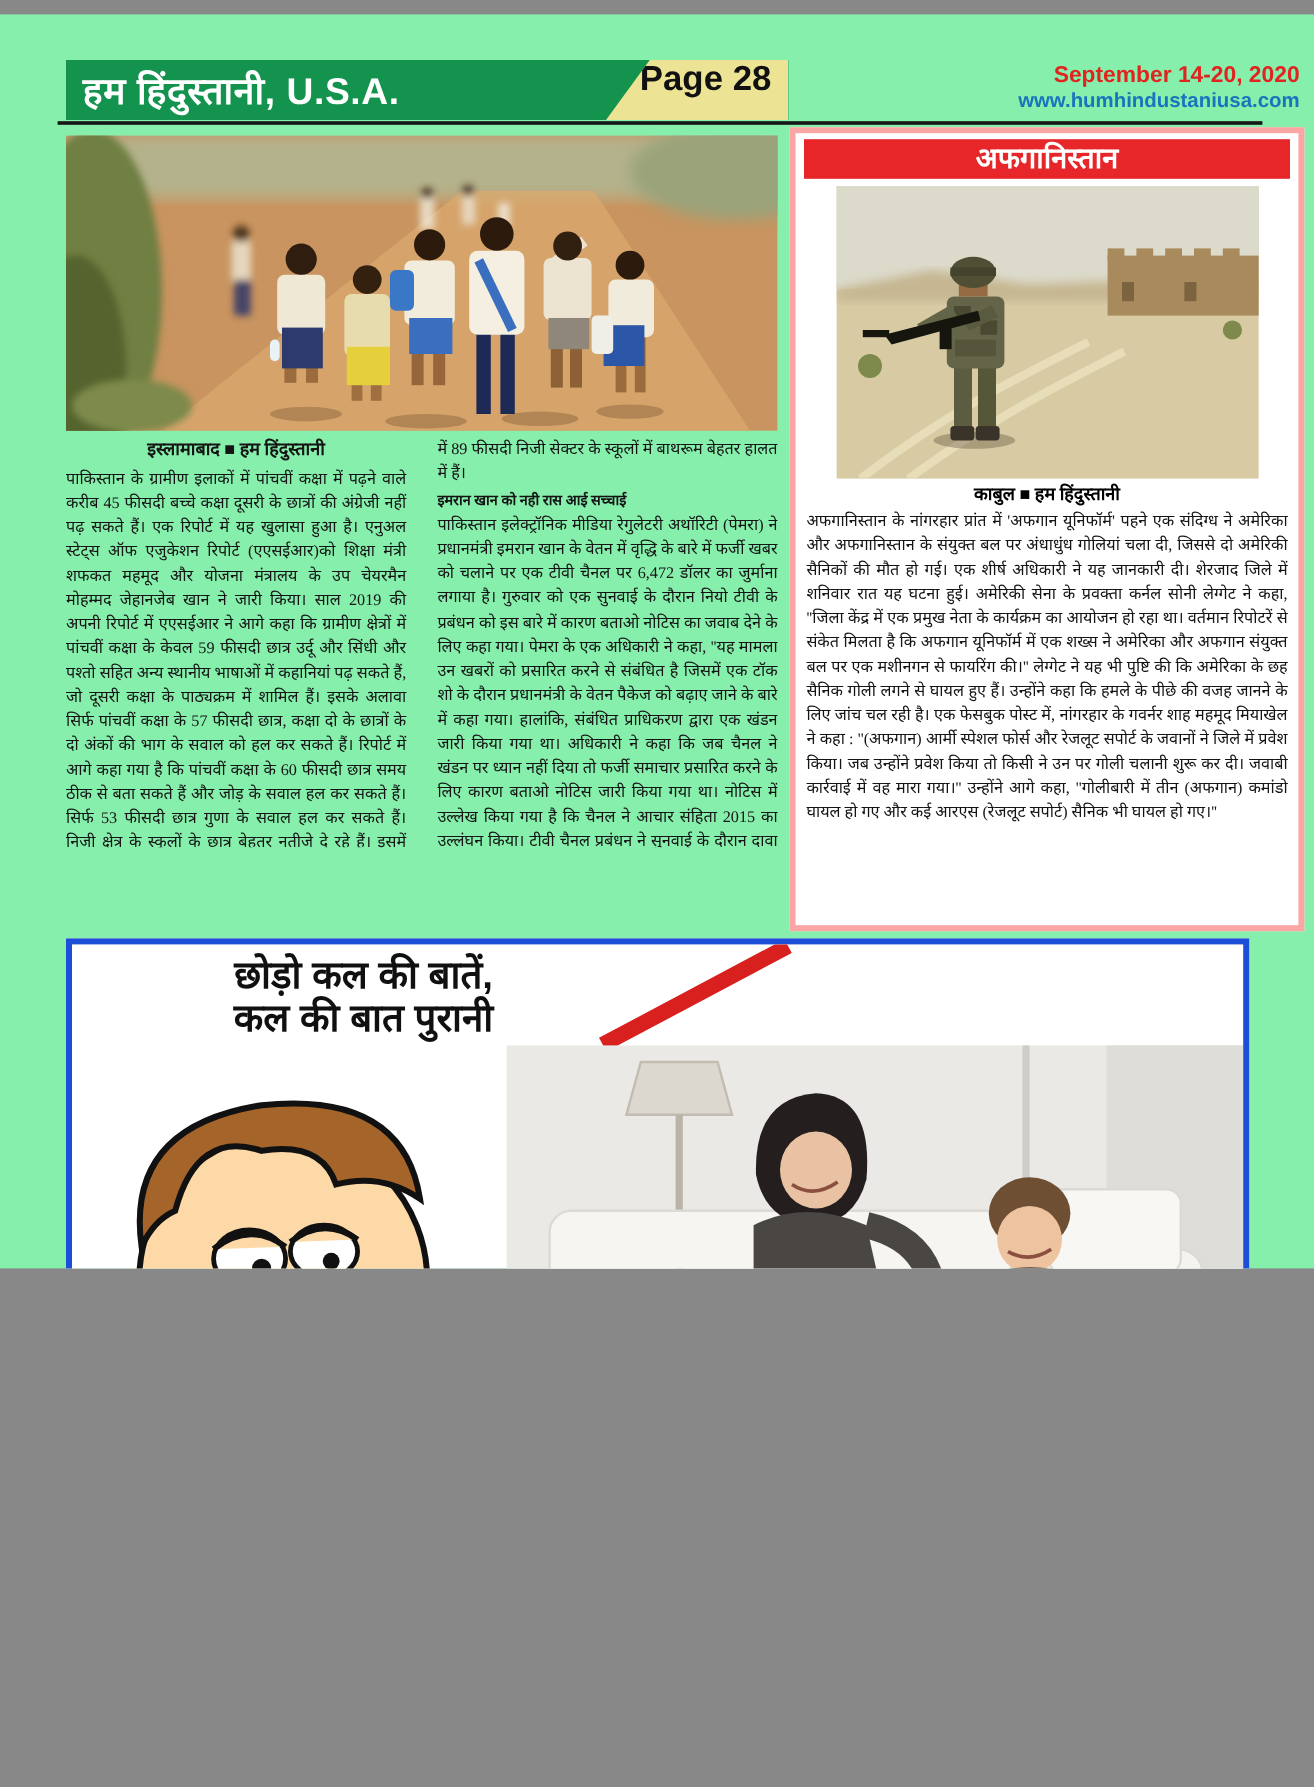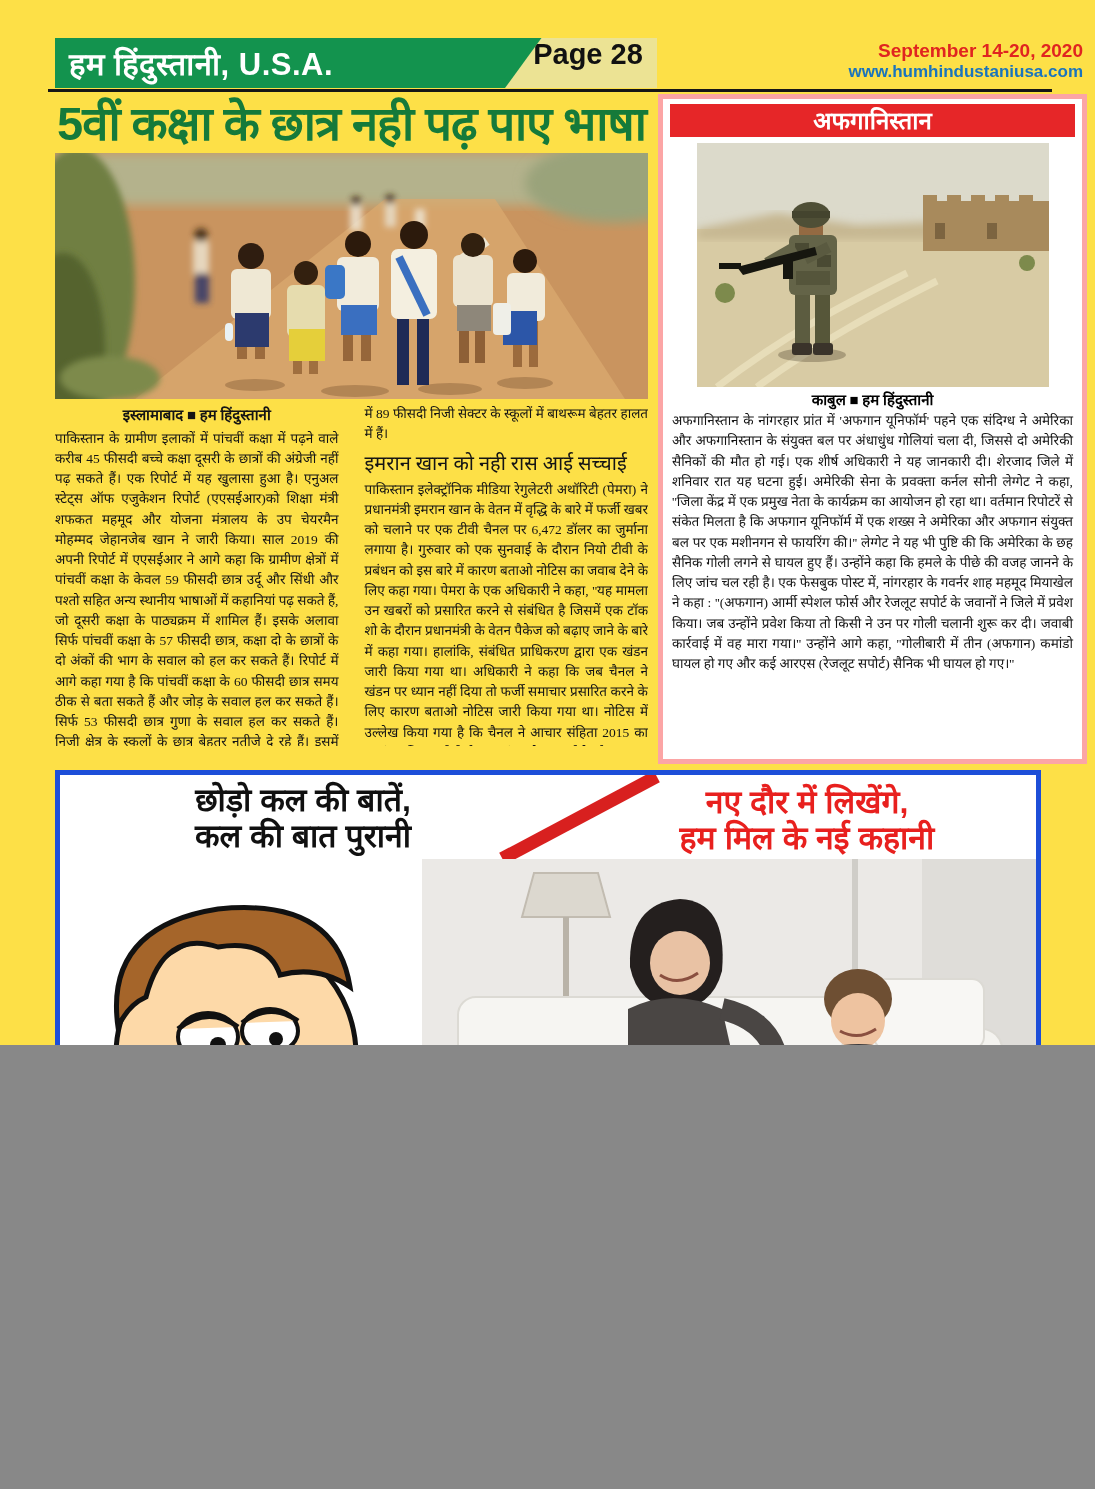--- a/index.html
+++ b/index.html
@@ -1,40 +1,40 @@
 <!DOCTYPE html>
 <html><head>
 <meta charset="utf-8">
 <style>
   * { margin:0; padding:0; box-sizing:border-box; }
   body { background:#888; font-family:"Liberation Sans", sans-serif; }
   .page {
-    position:relative; width:1095px; height:1045px; background:#fde047;
-    margin:0 auto; overflow:hidden;
+    position:relative; width:1095px; height:1045px; background:#86efac;
+    margin:12px auto; overflow:hidden;
   }
   
   .masthead-bar { position:absolute; left:55px; top:38px; width:602px; height:50px; background:#13934e; }
   .masthead-text { position:absolute; left:14px; top:4px; color:#fff; font-weight:bold; font-size:31px; letter-spacing:.5px; }
   .page-flag { position:absolute; right:0; top:0; width:152px; height:50px; background:#ece394;
     clip-path:polygon(24% 0, 100% 0, 100% 100%, 0 100%); display:flex; justify-content:center; }
   .page-flag span { font-size:29px; font-weight:bold; color:#111; padding-left:14px; }
   .issue-block { position:absolute; right:12px; top:40px; text-align:right; line-height:1.15; }
   .issue-date { color:#e02420; font-weight:bold; font-size:19px; }
   .issue-url  { color:#1a74bd; font-weight:bold; font-size:17px; }
   .header-rule { position:absolute; left:48px; top:89px; width:1004px; height:3px; background:#161616; }
 
   
   .left-article { position:absolute; left:55px; top:97px; width:593px; }
   .kicker-red { background:#e62628; color:#fff; font-weight:bold; font-size:25px; text-align:center; height:37px; line-height:37px; }
   .left-headline { color:#157a3a; font-weight:bold; font-size:47px; line-height:50px; text-align:center; letter-spacing:-1px; margin-top:2px; white-space:nowrap; }
   .left-photo { margin-top:4px; width:593px; height:246px; display:block; }
   .article-body { margin-top:5px; display:flex; gap:26px; height:342px; overflow:hidden; }
   .article-col { width:291px; font-family:"Liberation Serif", serif; font-size:13.5px; line-height:1.5; text-align:justify; color:#141414; }
   .dateline { font-weight:bold; text-align:center; font-size:15px; margin-bottom:2px; font-family:"Liberation Serif", serif; }
-  .subhead { font-weight:normal; font-size:20px; margin:3px 0 2px; }
+  .subhead { font-weight:bold; font-size:12px; margin:3px 0 2px; }
 
   
   .right-box { position:absolute; left:658px; top:94px; width:429px; height:670px; border:5px solid #fca5a5; background:#fff; overflow:hidden; }
   .right-kicker { margin:5px 7px 0; background:#e62628; color:#fff; font-weight:bold; font-size:24px; text-align:center; height:33px; line-height:33px; }
   .right-headline { margin:3px 6px 0; color:#101010; font-weight:bold; font-size:31px; line-height:1.2; text-align:center; }
   .right-photo { display:block; margin:6px auto 2px; width:352px; height:244px; }
   .right-body { padding:0 9px; font-family:"Liberation Serif", serif; font-size:13.5px; line-height:1.5; text-align:justify; color:#141414; }
 
   
   .ad-box { position:absolute; left:55px; top:770px; width:986px; height:676px; border:5px solid #1d4ed8; background:#fff; overflow:hidden; }
@@ -60,21 +60,20 @@
       <span>Page 28</span>
     </div>
   </div>
   <div class="issue-block">
     <div class="issue-date">September 14-20, 2020</div>
     <div class="issue-url">www.humhindustaniusa.com</div>
   </div>
   <div class="header-rule"></div>
 
   <div class="left-article">
-    <div class="left-headline">5वीं कक्षा के छात्र नही पढ़ पाए भाषा</div>
 
     <svg class="left-photo" viewBox="0 0 593 246">
       <defs>
         <filter id="blur3">
             <feGaussianBlur stdDeviation="3"></feGaussianBlur>
           </filter>
         <filter id="blur6">
             <feGaussianBlur stdDeviation="6"></feGaussianBlur>
           </filter>
       </defs>
@@ -213,24 +212,20 @@
     <div class="dateline">काबुल ■ हम हिंदुस्तानी</div>
     <div class="right-body">अफगानिस्तान के नांगरहार प्रांत में 'अफगान यूनिफॉर्म' पहने एक संदिग्ध ने अमेरिका और अफगानिस्तान के संयुक्त बल पर अंधाधुंध गोलियां चला दी, जिससे दो अमेरिकी सैनिकों की मौत हो गई। एक शीर्ष अधिकारी ने यह जानकारी दी। शेरजाद जिले में शनिवार रात यह घटना हुई। अमेरिकी सेना के प्रवक्ता कर्नल सोनी लेग्गेट ने कहा, ''जिला केंद्र में एक प्रमुख नेता के कार्यक्रम का आयोजन हो रहा था। वर्तमान रिपोटरें से संकेत मिलता है कि अफगान यूनिफॉर्म में एक शख्स ने अमेरिका और अफगान संयुक्त बल पर एक मशीनगन से फायरिंग की।'' लेग्गेट ने यह भी पुष्टि की कि अमेरिका के छह सैनिक गोली लगने से घायल हुए हैं। उन्होंने कहा कि हमले के पीछे की वजह जानने के लिए जांच चल रही है। एक फेसबुक पोस्ट में, नांगरहार के गवर्नर शाह महमूद मियाखेल ने कहा : ''(अफगान) आर्मी स्पेशल फोर्स और रेजलूट सपोर्ट के जवानों ने जिले में प्रवेश किया। जब उन्होंने प्रवेश किया तो किसी ने उन पर गोली चलानी शुरू कर दी। जवाबी कार्रवाई में वह मारा गया।'' उन्होंने आगे कहा, ''गोलीबारी में तीन (अफगान) कमांडो घायल हो गए और कई आरएस (रेजलूट सपोर्ट) सैनिक भी घायल हो गए।''</div>
   </div>
 
   <div class="ad-box">
     <div class="ad-tagline-left">
       <div>छोड़ो कल की बातें,</div>
       <div>कल की बात पुरानी</div>
     </div>
     <div class="ad-slash"></div>
-    <div class="ad-tagline-right">
-      <div>नए दौर में लिखेंगे,</div>
-      <div>हम मिल के नई कहानी</div>
-    </div>
 
     <svg class="ad-cartoon" viewBox="0 0 372 540">
 
       <polygon points="20,540 60,380 120,345 290,370 330,420 345,540" fill="#2ba277" stroke="#111" stroke-width="5"></polygon>
 
       <polygon points="140,352 230,368 215,470 150,460" fill="#f6f0d8" stroke="#111" stroke-width="4"></polygon>
       <polygon points="175,368 205,372 208,460 182,462" fill="#bfe7d2" stroke="#111" stroke-width="3"></polygon>
 
       <ellipse cx="168" cy="208" rx="120" ry="122" fill="#fdd9a8" stroke="#111" stroke-width="5"></ellipse>
 

